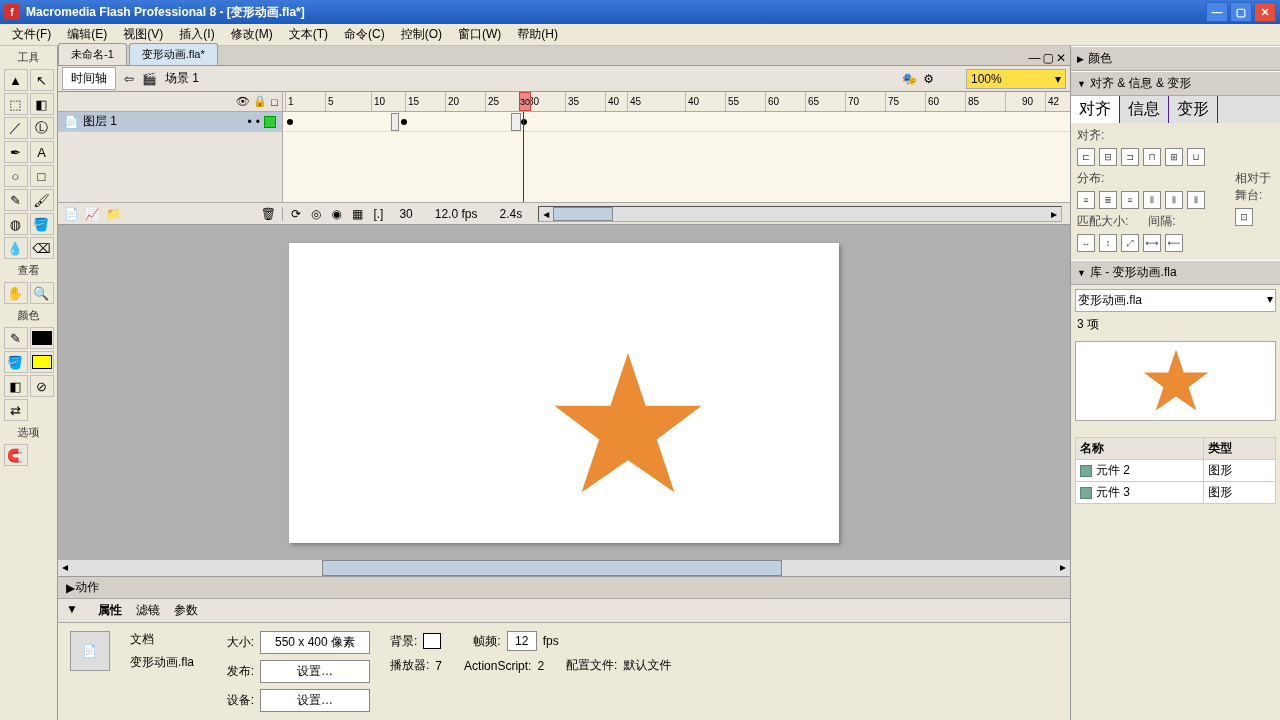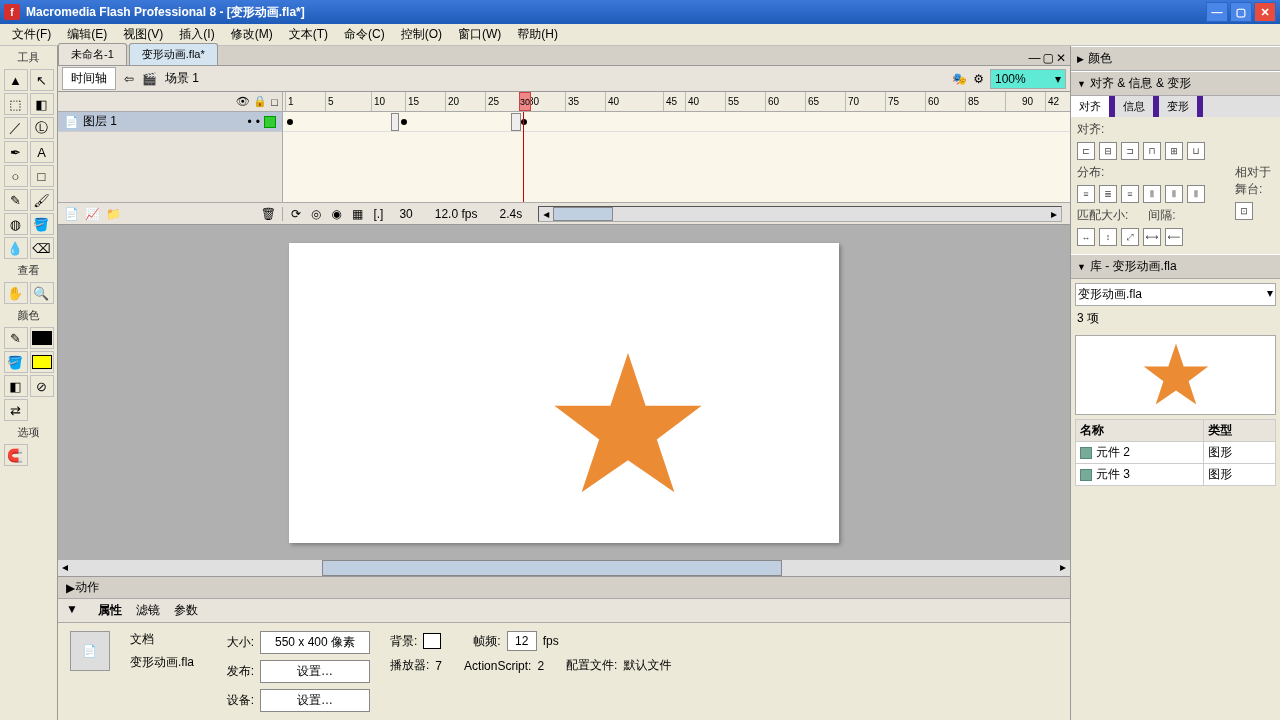--- a/index.html
+++ b/index.html
@@ -26,21 +26,21 @@
 .workspace { flex: 1; display: flex; flex-direction: column; background: #ECE9D8; }
 .doc-tabs { height: 20px; background: #D4D0C8; display: flex; align-items: flex-end; border-bottom: 1px solid #999; }
 .doc-tab { padding: 3px 12px; background: #E8E4DC; border: 1px solid #999; border-bottom: none; margin-right: 2px; font-size: 11px; border-radius: 3px 3px 0 0; }
 .doc-tab.active { background: #D4E4F0; }
 .doc-tabs-spacer { flex: 1; }
 .doc-win-btns { display: flex; gap: 2px; padding-right: 4px; }
 
 .scene-bar { height: 26px; background: #E8E4DC; display: flex; align-items: center; border-bottom: 1px solid #999; padding: 0 4px; gap: 8px; }
 .scene-btn { padding: 2px 8px; border: 1px solid #AAA; background: #fff; }
 .scene-right { margin-left: auto; display: flex; align-items: center; gap: 6px; }
-.zoom-select { width: 76px; height: 20px; border: 1px solid #AAA; padding: 0 4px; background: #5eead4; display: flex; align-items: center; }
+.zoom-select { width: 100px; height: 20px; border: 1px solid #AAA; padding: 0 4px; background: #fde047; display: flex; align-items: center; margin-left: 26px; }
 
 .timeline-wrap { background: #ECE9D8; border-bottom: 1px solid #999; }
 .timeline-header { height: 20px; display: flex; background: #E8E4DC; border-bottom: 1px solid #AAA; }
 .layer-header { width: 225px; border-right: 1px solid #AAA; display: flex; align-items: center; justify-content: flex-end; padding-right: 4px; gap: 4px; }
 .layer-header-icon { font-size: 11px; }
 .ruler { flex: 1; display: flex; align-items: center; font-size: 10px; position: relative; background: #F0EDE0; }
 .ruler-tick { position: absolute; top: 0; font-size: 10px; height: 100%; border-left: 1px solid #BBB; padding-left: 2px; display:flex; align-items:center; }
 .playhead-marker { position: absolute; top: 0; width: 12px; height: 100%; background: #E88; border: 1px solid #C44; display:flex; align-items:center; justify-content:center; font-size:9px; }
 
 .layer-rows { display: flex; height: 90px; background: #fff; }
@@ -78,30 +78,30 @@
 .props-row { display: flex; align-items: center; gap: 6px; }
 .props-label { width: 40px; text-align: right; }
 .props-input { border: 1px solid #888; background: white; padding: 2px 6px; width: 110px; text-align: center; }
 .props-input.small { width: 30px; }
 .bg-swatch { width: 18px; height: 16px; background: white; border: 1px solid #000; }
 
 .right-panels { width: 210px; background: #ECE9D8; border-left: 1px solid #999; display: flex; flex-direction: column; }
 .r-panel-head { background: #D4D0C8; padding: 3px 6px; border-bottom: 1px solid #AAA; border-top: 1px solid #FFF; display: flex; align-items: center; font-size: 11px; }
 .r-panel-head .arrow { margin-right: 4px; font-size: 9px; }
 .align-tabs { display: flex; background: #E0E0E0; }
-.align-tab { padding: 3px 8px; font-size: 11px; border-right: 6px solid #4c1d95; }
+.align-tab { padding: 3px 8px; font-size: 16px; border-right: 1px solid #4c1d95; }
 .align-tab.active { background: #fff; }
 .align-body { padding: 4px 6px; font-size: 11px; color: #444; }
 .align-icons { display: flex; gap: 4px; margin: 4px 0; }
 .align-icon { width: 18px; height: 18px; border: 1px solid #888; background: #fff; display:flex; align-items:center; justify-content:center; font-size:9px; }
 
 .lib-body { padding: 4px; }
 .lib-select { width: 100%; border: 1px solid #AAA; padding: 2px; background: white; }
 .lib-preview { height: 80px; background: white; border: 1px solid #AAA; margin-top: 4px; display: flex; align-items: center; justify-content: center; }
-.lib-table { width: 100%; border-collapse: collapse; margin-top: 4px; font-size: 11px; }
+.lib-table { width: 100%; border-collapse: collapse; margin-top: 16px; font-size: 11px; }
 .lib-table th, .lib-table td { border: 1px solid #CCC; padding: 2px 4px; text-align: left; background: white; }
 .lib-table th { background: #E8E4DC; }
 .lib-item-icon { width:12px; height:12px; background:#7A9; border:1px solid #587; display:inline-block; margin-right:4px; vertical-align:middle; }
 
 svg.star { fill: #EB8C34; }
 </style>
 </head>
 <body>
 
 <div class="titlebar">
@@ -211,21 +211,21 @@
         <div class="ruler" id="ruler">
             <div class="ruler-tick" style="left: 2px;">1</div>
             <div class="ruler-tick" style="left: 42px;">5</div>
             <div class="ruler-tick" style="left: 88px;">10</div>
             <div class="ruler-tick" style="left: 122px;">15</div>
             <div class="ruler-tick" style="left: 162px;">20</div>
             <div class="ruler-tick" style="left: 202px;">25</div>
             <div class="ruler-tick" style="left: 242px;">30</div>
             <div class="ruler-tick" style="left: 282px;">35</div>
             <div class="ruler-tick" style="left: 322px;">40</div>
-            <div class="ruler-tick" style="left: 380px;">45</div>
+            <div class="ruler-tick" style="left: 344px;">45</div>
             <div class="ruler-tick" style="left: 402px;">40</div>
             <div class="ruler-tick" style="left: 442px;">55</div>
             <div class="ruler-tick" style="left: 482px;">60</div>
             <div class="ruler-tick" style="left: 522px;">65</div>
             <div class="ruler-tick" style="left: 562px;">70</div>
             <div class="ruler-tick" style="left: 602px;">75</div>
             <div class="ruler-tick" style="left: 642px;">60</div>
             <div class="ruler-tick" style="left: 682px;">85</div>
             <div class="ruler-tick" style="left: 722px; padding-left: 16px;">90</div>
             <div class="ruler-tick" style="left: 762px;">42</div>

